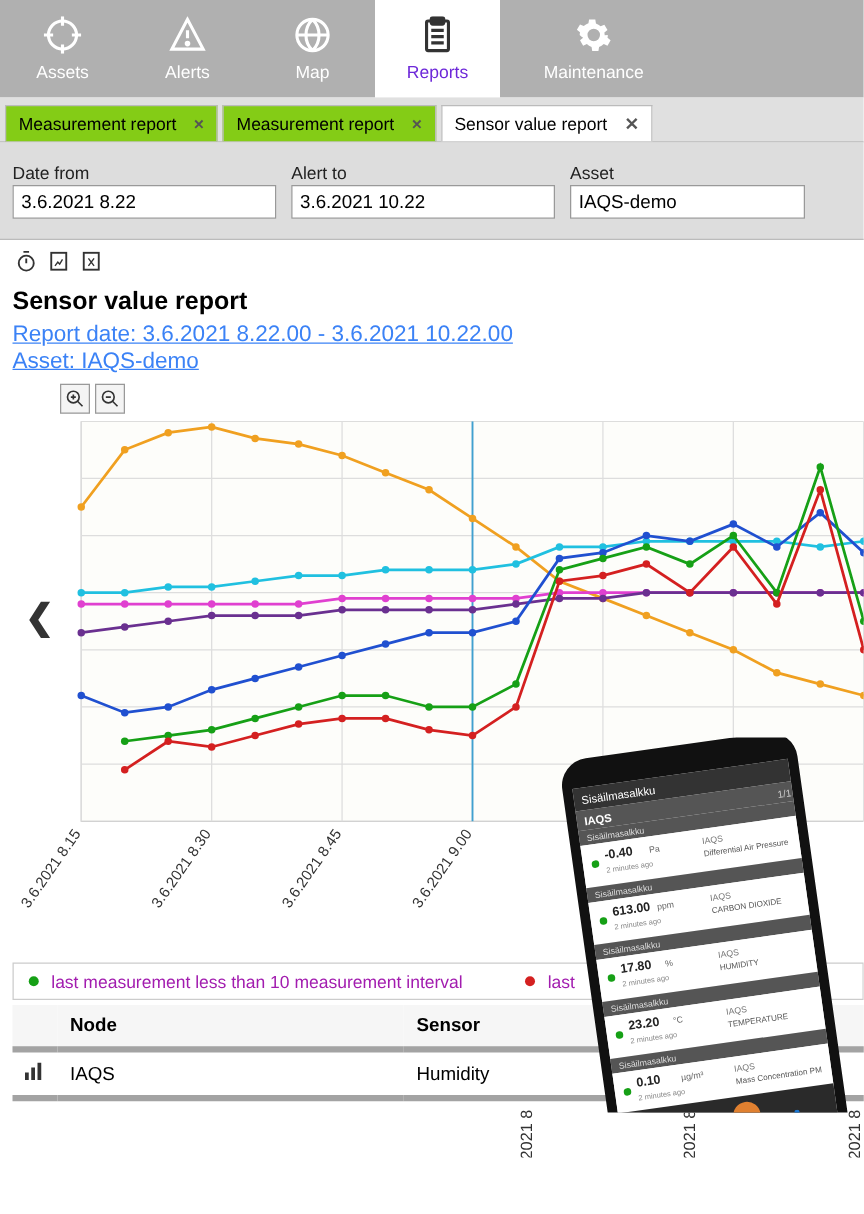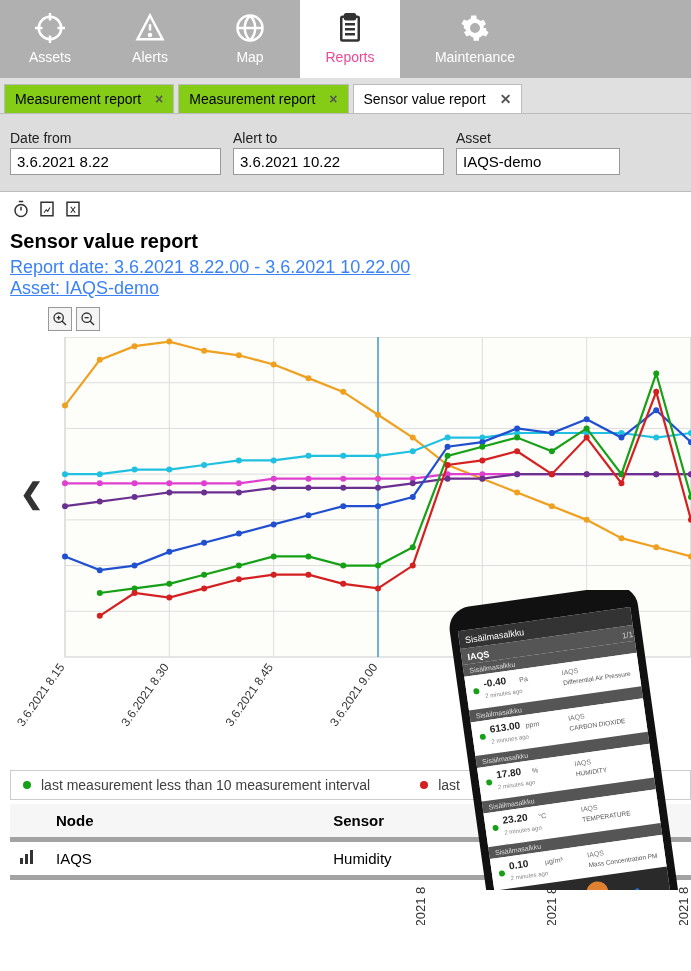--- a/index.html
+++ b/index.html
@@ -1,53 +1,53 @@
 <!DOCTYPE html>
 <html><head>
 <meta charset="utf-8">
 <style>
   * { box-sizing: border-box; margin: 0; padding: 0; }
   body { font-family: Arial, sans-serif; font-size: 13px; background: #fff; width: 691px; }
   
   .top-nav { display: flex; background: #b0b0b0; height: 78px; }
   .nav-item { flex: 0 0 100px; display: flex; flex-direction: column; align-items: center; justify-content: center; color: #fff; cursor: pointer; gap: 6px; }
-  .nav-item.active { background: #fff; color: #ec4899; }
+  .nav-item.active { background: #fff; color: #6d28d9; }
   .nav-item.maint { flex: 0 0 150px; }
   .nav-icon { width: 30px; height: 30px; }
   .nav-label { font-size: 14px; }
   
   .tabs-row { display: flex; background: #e0e0e0; padding: 6px 4px 0; gap: 4px; border-bottom: 1px solid #bbb; }
   .tab { background: #84cc16; border: 1px solid #bbb; border-bottom: none; padding: 6px 10px; display: flex; align-items: center; gap: 14px; cursor: pointer; font-size: 14px; }
   .tab.active { background: #fff; }
   .tab-close { color: #555; font-weight: bold; cursor: pointer; }
   
   .filter-row { display: flex; gap: 12px; padding: 16px 10px; background: #ddd; border-bottom: 1px solid #bbb; }
   .filter-group { display: flex; flex-direction: column; gap: 2px; }
   .filter-group label { font-size: 14px; color: #222; }
   .filter-group input { border: 1px solid #999; padding: 4px 6px; font-size: 15px; width: 211px; }
-  .filter-group.asset input { width: 164px; }
+  .filter-group.asset input { width: 188px; }
   
   .toolbar { display: flex; gap: 4px; padding: 6px 10px; }
   .tool-btn { width: 22px; height: 22px; display: flex; align-items: center; justify-content: center; cursor: pointer; color: #333; }
   
   .report-body { padding: 4px 10px; }
   .report-title { font-size: 20px; font-weight: bold; margin-bottom: 4px; }
   .report-meta { font-size: 18px; color: #3b82f6; text-decoration: underline; }
   
   .zoom-row { padding: 4px 48px; display: flex; gap: 4px; }
   .zoom-btn { width: 24px; height: 24px; border: 1px solid #999; background: #f4f4f4; display: flex; align-items: center; justify-content: center; cursor: pointer; }
   
   .chart-wrap { position: relative; margin: 2px 0 0 10px; }
   .chart-nav-left { position: absolute; left: 10px; top: 140px; font-size: 28px; font-weight: bold; color: #333; cursor: pointer; }
   
   .legend-row { border: 1px solid #ccc; margin: 10px 0 4px 10px; padding: 6px 12px; display: flex; align-items: center; gap: 10px; overflow: hidden; }
   .dot { width: 8px; height: 8px; border-radius: 50%; display: inline-block; }
   .dot.green { background: #16a016; }
   .dot.red { background: #d42020; margin-left: 40px; }
-  .legend-text { color: #404040; font-size: 14px; white-space: nowrap; }
+  .legend-text { color: #a21caf; font-size: 14px; white-space: nowrap; }
   
   .data-table { width: 100%; border-collapse: collapse; margin-left: 10px; }
   .data-table th, .data-table td { text-align: left; padding: 8px 10px; border-bottom: 5px solid #a3a3a3; font-size: 15px; }
   .data-table th { font-weight: bold; background: #f6f6f6; }
   .row-icon { width: 30px; }
   
   .phone-overlay { position: absolute; right: -15px; top: 590px; width: 290px; height: 300px; pointer-events: none; }
   
   .bottom-ticks { display: flex; gap: 70px; padding: 30px 0 0 390px; }
   .tick { transform: rotate(-90deg); font-size: 13px; color: #333; white-space: nowrap; }

